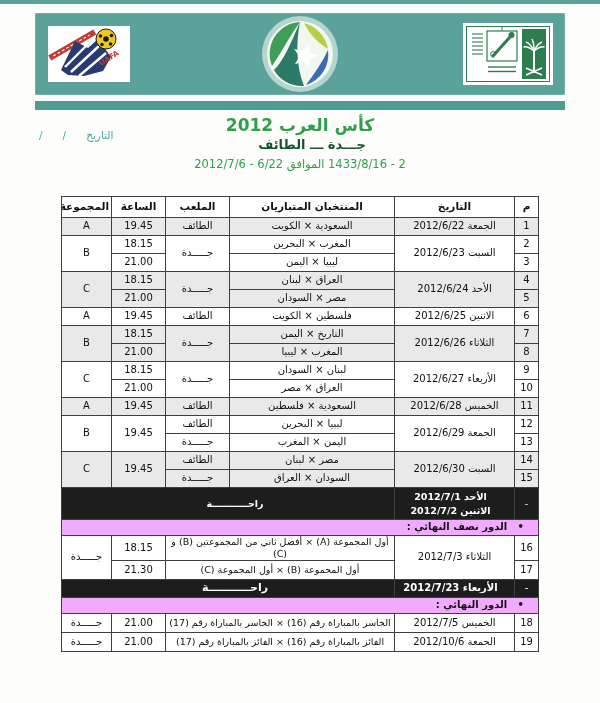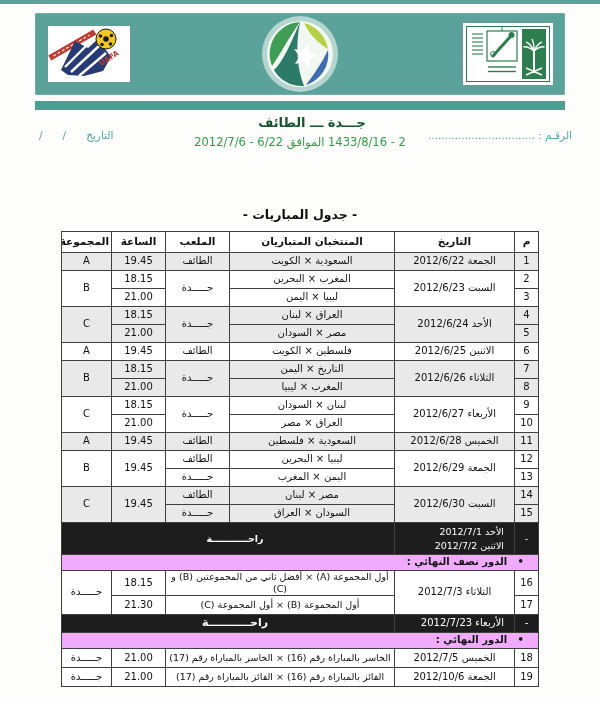--- a/index.html
+++ b/index.html
@@ -49,21 +49,21 @@
   tbody tr { height:18px; background:#fff; }
   tr.shaded td { background:#e9e9e9; }
   tr.dark { height:18px; }
   tr.dark td { background:#1d1d1d; color:#fff; }
   tr.dark.tall { height:32px; }
   tr.dark.tall td { font-size:9.5px; line-height:1.45; }
   td.rest-label { font-weight:bold; font-size:11px;padding-left:16px; }
   tr.section { height:16px; }
   tr.section td { text-align:right; padding-right:14px; font-weight:bold; font-size:10px; background:#f0abfc; }
   tr.semi, tr.final { height:19px; }
-  td.right { text-align:right; padding-right:10px; }
+  td.right { text-align:center; padding-right:10px;font-weight:bold; }
   td.desc { font-size:9.5px; }
 </style>
 </head>
 <body>
 
 <div class="page">
 
   <div class="top-rule"></div>
 
   <div class="banner">
@@ -131,27 +131,26 @@
         </g>
         <line x1="63" y1="52" x2="79" y2="45" stroke="#ffffff" stroke-width="1.4"></line>
         <line x1="63" y1="45" x2="79" y2="52" stroke="#ffffff" stroke-width="1.4"></line>
       </svg>
     </div>
   </div>
 
   <div class="green-bar"></div>
 
   <div class="title-block">
-    <div class="meta-number">الرقـم : ................................</div>
     <div class="meta-date">التاريخ&nbsp;&nbsp;&nbsp;&nbsp;&nbsp;&nbsp;/&nbsp;&nbsp;&nbsp;&nbsp;&nbsp;&nbsp;/</div>
+    <div class="title-main">كأس العرب 2012</div>
     <div class="title-sub">جـــدة ـــ الطائف</div>
     <div class="title-dates">2 - 1433/8/16 الموافق 6/22 - 2012/7/6</div>
   </div>
 
-  <div class="schedule-heading">- جدول المباريات -</div>
 
   <table>
     <colgroup>
       <col style="width:24px">
         <col style="width:120px">
         <col style="width:165px">
       <col style="width:64px">
         <col style="width:54px">
         <col style="width:50px">
     </colgroup>

